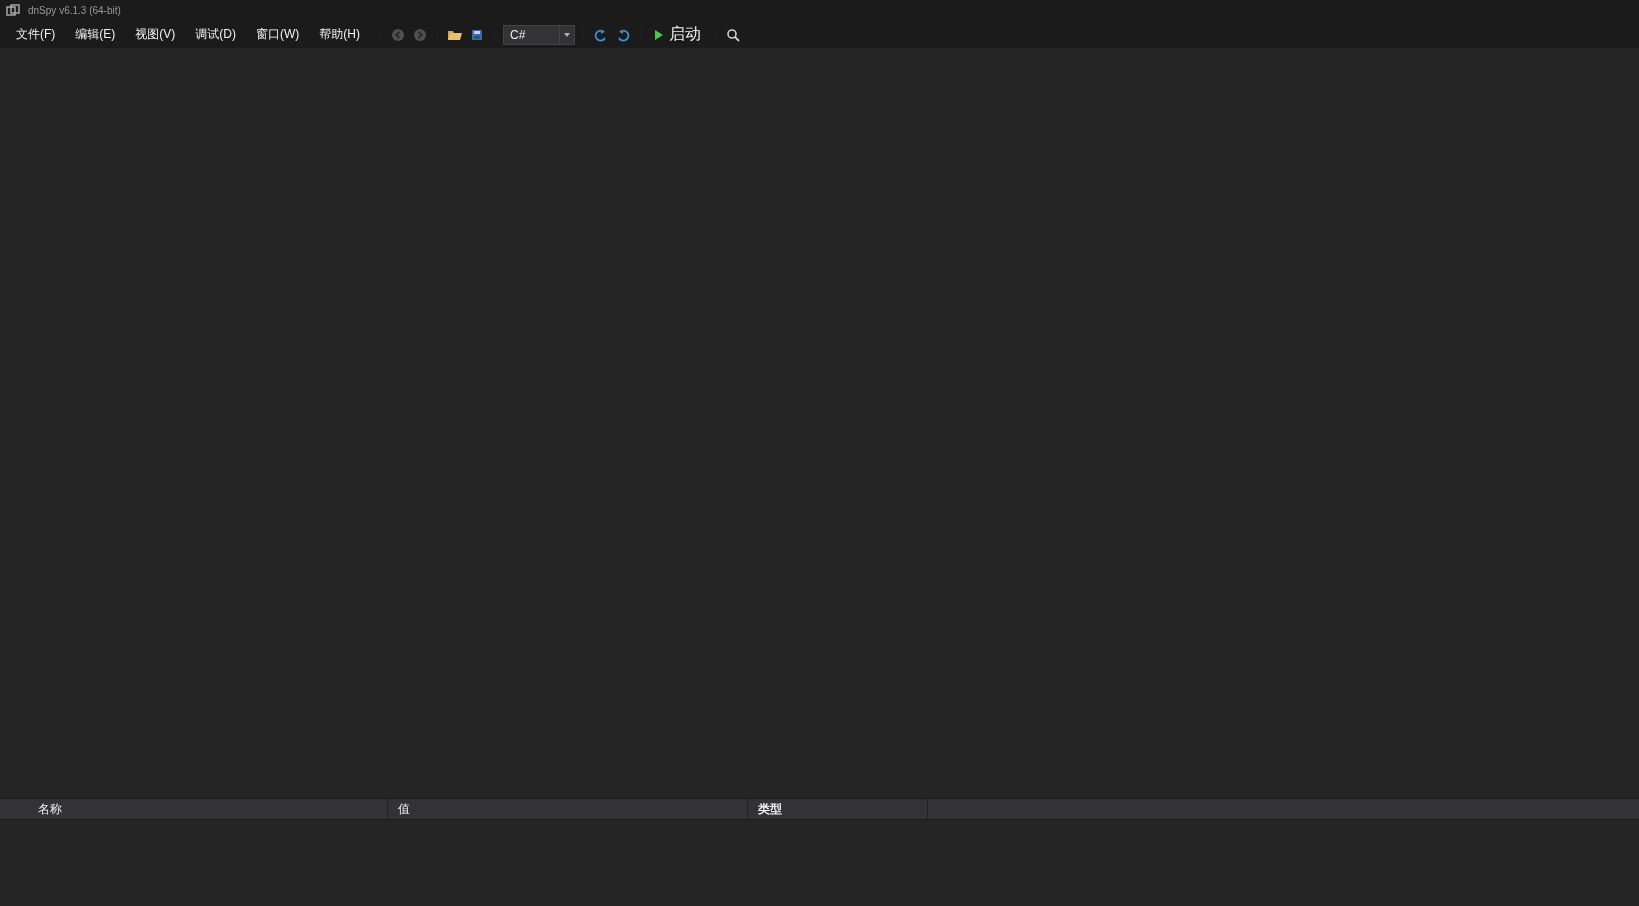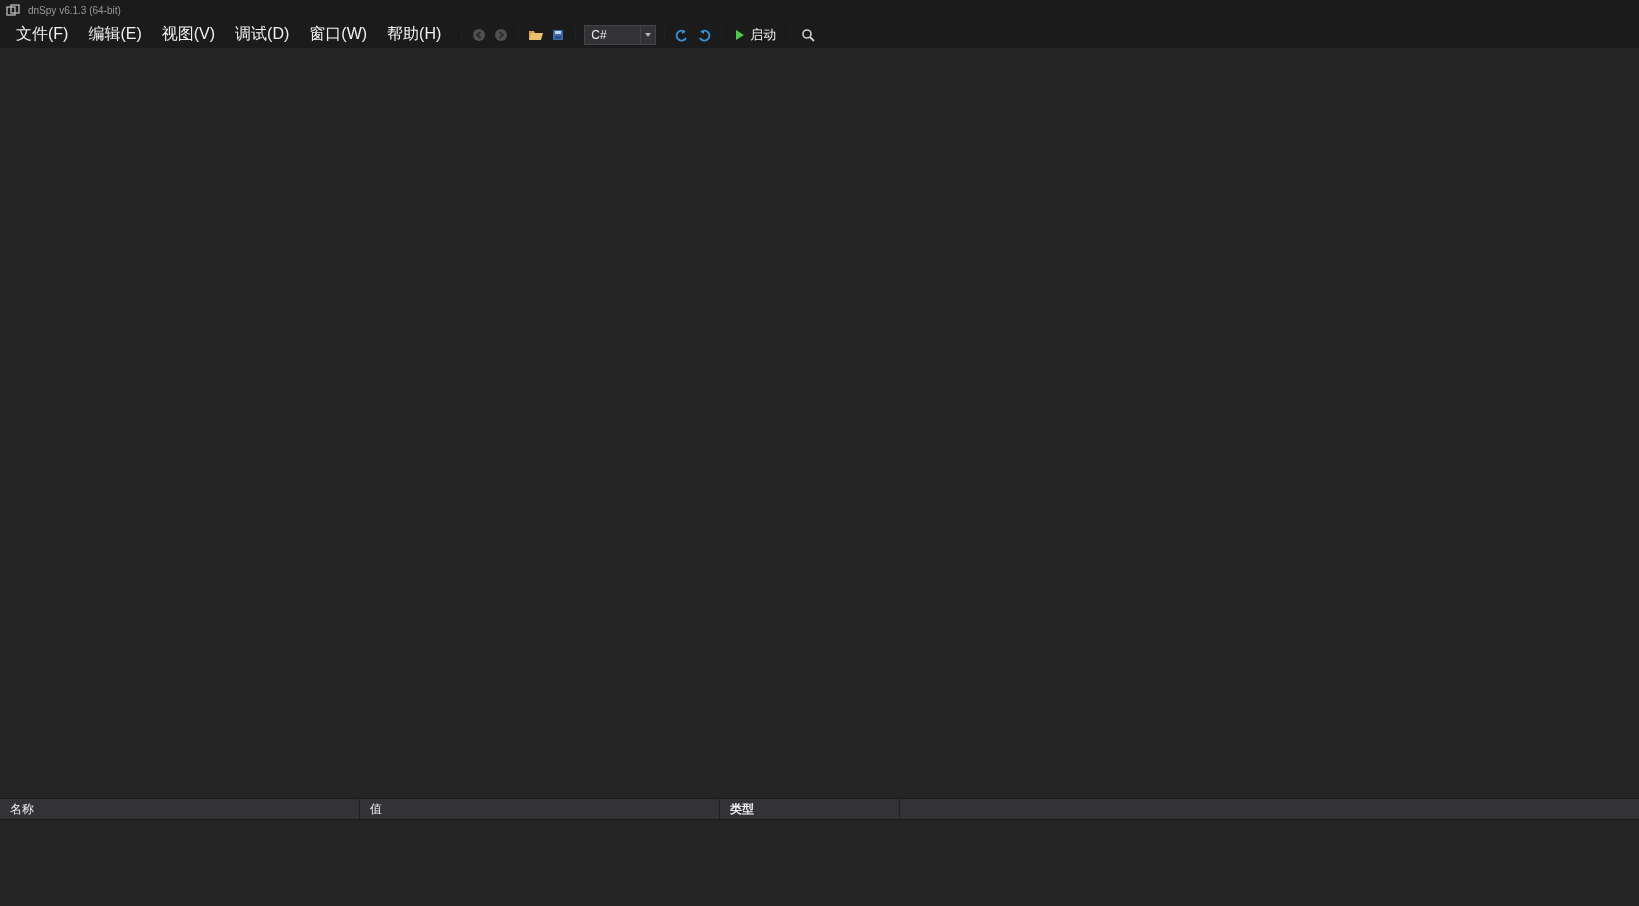--- a/index.html
+++ b/index.html
@@ -69,21 +69,21 @@
     padding-left: 6px;
     box-sizing: border-box;
     border-bottom: 1px solid var(--border-dark);
   }
   .menu-item {
     padding: 0 10px;
     height: 100%;
     display: inline-flex;
     align-items: center;
     color: var(--fg-text);
-    font-size: 16px;
+    font-size: 12px;
     cursor: default;
   }
   .toolbar {
     display: inline-flex;
     align-items: center;
     height: 100%;
     margin-left: 4px;
   }
   .tb-sep {
     width: 1px;
@@ -136,21 +136,21 @@
   }
   .start-btn .play {
     width: 0; height: 0;
     border-top: 5px solid transparent;
     border-bottom: 5px solid transparent;
     border-left: 8px solid var(--accent-green);
     margin-right: 6px;
   }
   .start-btn span {
     color: var(--fg-text);
-    font-size: 13px;
+    font-size: 16px;
     text-align: center;
   }
 
   
   .main-area {
     background: var(--bg-main);
     height: calc(906px - 22px - 26px - 18px - 20px - 70px);
     border-bottom: 1px solid var(--border-dark);
   }
 
@@ -174,20 +174,21 @@
   }
   .panel-header .panel-title {
      background: var(--bg-panel-header);
      padding-right: 6px;
   }
   .panel-columns {
     display: flex;
     height: 20px;
     background: var(--bg-column-header);
     border-bottom: 1px solid var(--border-dark);
+    padding-left: 28px;
   }
   .panel-columns .col {
     box-sizing: border-box;
     padding-left: 10px;
     display: flex;
     align-items: center;
     font-size: 12px;
     color: var(--fg-text);
     border-right: 1px solid var(--divider);
     height:100%;

